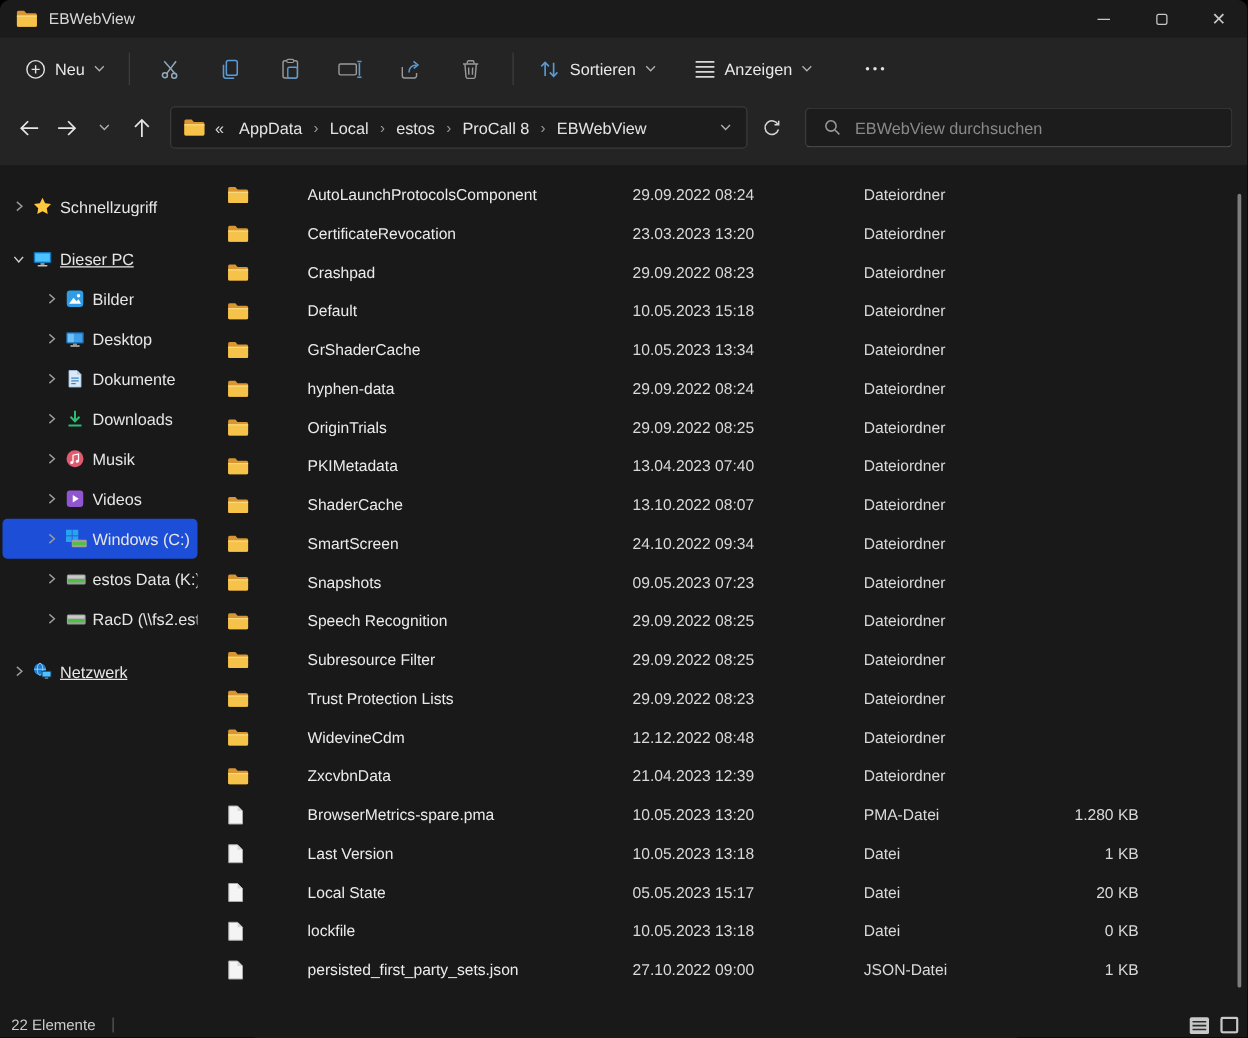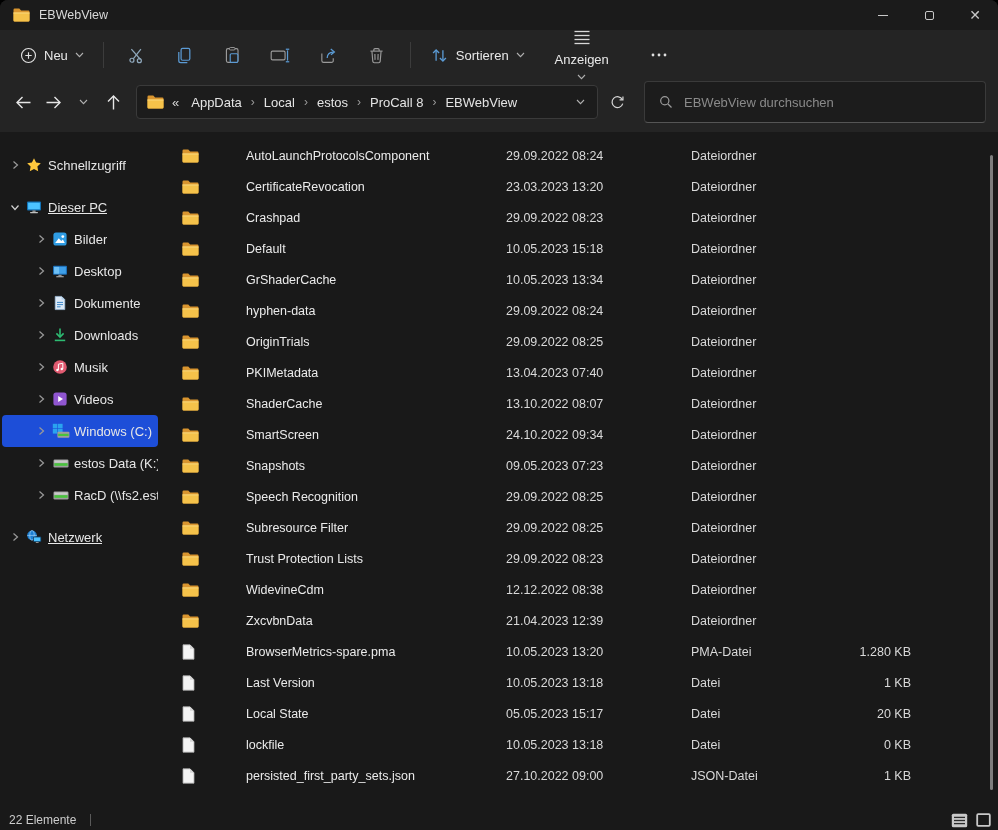--- a/index.html
+++ b/index.html
@@ -34,21 +34,21 @@
     border:1px solid #3a3a3a; border-radius:4px; display:flex; align-items:center; padding:0 8px 0 10px;
   }
   .addressbox .aficon { display:flex; margin-right:8px; }
   .crumb-overflow { color:#d8d8d8; font-size:13px; margin-right:8px; }
   .crumbs { display:flex; align-items:center; flex:1; overflow:hidden; white-space:nowrap; }
   .crumb { background:transparent; border:0; color:#e4e4e4; font-size:13px; padding:3px 4px; border-radius:3px; font-family:inherit; }
   .crumb-sep { color:#9a9a9a; font-size:12px; padding:0 5px; }
   .addr-chev { margin-left:auto; display:flex; background:transparent; border:0; padding:4px; }
   .refreshbtn { width:30px; height:30px; margin-left:4px; display:flex; align-items:center; justify-content:center; background:transparent; border:0; border-radius:4px; }
   .searchbox {
-    margin-left:12px; flex:1; height:42px; background:#1c1c1c;
+    margin-left:12px; flex:1; height:32px; background:#1c1c1c;
     border:1px solid #3a3a3a; border-bottom-color:#555; border-radius:4px;
     display:flex; align-items:center; padding:0 10px 0 14px;
   }
   .searchbox input { flex:1; margin-left:11px; background:transparent; border:0; outline:none; color:#d0d0d0; font-size:13px; font-family:inherit; }
   .searchbox input::placeholder { color:#8a8a8a; }
   
   .main { position:relative; display:flex; height:678px; background:#191919; overflow:hidden; }
   
   .sidebar { width:160px; padding-top:17px; flex-shrink:0; overflow:hidden; }
   .side-item { height:32px; display:flex; align-items:center; border-radius:4px; margin:0 2px; padding-left:8px; }
@@ -197,21 +197,21 @@
             <path d="M10.4 11.6 13.6 14.8 16.8 11.6"></path>
           </svg>
         </span>
       <span>Sortieren</span>
       <span style="display: flex;">
           <svg width="9" height="6" viewBox="0 0 9 6" fill="none" stroke="#b0b0b0" stroke-width="1.1">
             <path d="M1 1 L4.5 4.6 L8 1"></path>
           </svg>
         </span>
     </button>
-    <button class="tbtn" style="margin-left:10px;flex-direction:column;">
+    <button class="tbtn" style="margin-left:10px;">
       <span style="display: flex;">
           <svg width="18" height="15" viewBox="0 0 18 15" stroke="#d8d8d8" stroke-width="1.3">
             <line x1="1.5" y1="1.5" x2="16.5" y2="1.5"></line>
             <line x1="1.5" y1="5.5" x2="16.5" y2="5.5"></line>
             <line x1="1.5" y1="9.5" x2="16.5" y2="9.5"></line>
             <line x1="1.5" y1="13.5" x2="16.5" y2="13.5"></line>
           </svg>
         </span>
       <span>Anzeigen</span>
       <span style="display: flex;">
@@ -697,21 +697,21 @@
           </div>
           <div class="row">
             <span class="ficon">
               <svg width="17" height="14" viewBox="0 0 17 14">
                 <path d="M0.5 1.8a1.2 1.2 0 0 1 1.2-1.2h4.6l1.8 1.9h7.2a1.2 1.2 0 0 1 1.2 1.2v8.5a1.2 1.2 0 0 1-1.2 1.2H1.7a1.2 1.2 0 0 1-1.2-1.2Z" fill="#d9952f"></path>
                 <path d="M0.5 4.4h16v7.8a1.2 1.2 0 0 1-1.2 1.2H1.7a1.2 1.2 0 0 1-1.2-1.2Z" fill="#f5c24a"></path>
                 <path d="M0.5 4.4h16v1h-16z" fill="#f9d87e"></path>
               </svg>
             </span>
             <span class="cell c-name">WidevineCdm</span>
-            <span class="cell c-date">12.12.2022 08:38</span>
+            <span class="cell c-date">12.12.2022 08:48</span>
             <span class="cell c-type">Dateiordner</span>
             <span class="cell c-size"></span>
           </div>
           <div class="row">
             <span class="ficon">
               <svg width="17" height="14" viewBox="0 0 17 14">
                 <path d="M0.5 1.8a1.2 1.2 0 0 1 1.2-1.2h4.6l1.8 1.9h7.2a1.2 1.2 0 0 1 1.2 1.2v8.5a1.2 1.2 0 0 1-1.2 1.2H1.7a1.2 1.2 0 0 1-1.2-1.2Z" fill="#d9952f"></path>
                 <path d="M0.5 4.4h16v7.8a1.2 1.2 0 0 1-1.2 1.2H1.7a1.2 1.2 0 0 1-1.2-1.2Z" fill="#f5c24a"></path>
                 <path d="M0.5 4.4h16v1h-16z" fill="#f9d87e"></path>
               </svg>

